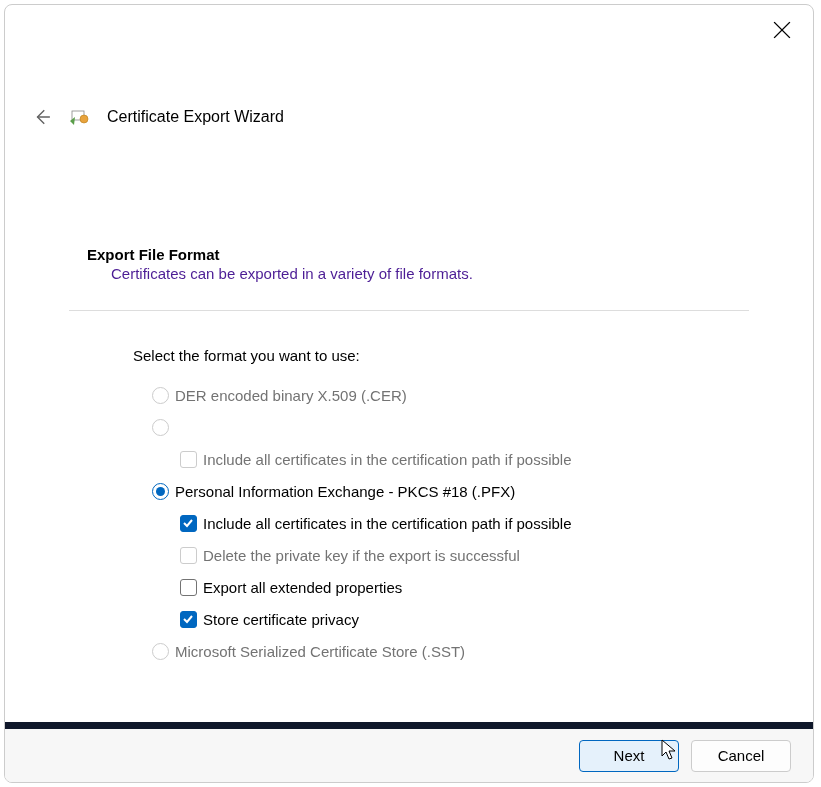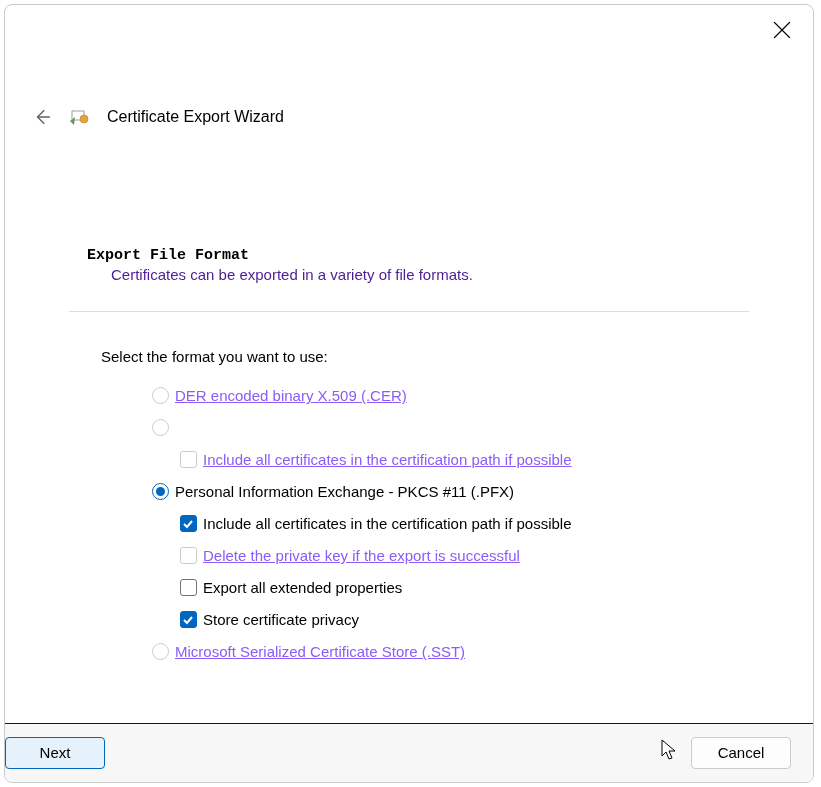--- a/index.html
+++ b/index.html
@@ -8,40 +8,40 @@
     .titlebar { height: 56px; position: relative; }
     .close-btn { position: absolute; top: 16px; right: 22px; width: 18px; height: 18px; cursor: pointer; }
     .close-btn svg { width: 100%; height: 100%; }
     .header { display: flex; align-items: center; padding: 0 28px; height: 36px; gap: 18px; }
     .back-btn { width: 18px; height: 18px; cursor: pointer; }
     .back-btn svg { width: 100%; height: 100%; }
     .cert-icon { width: 20px; height: 20px; display: flex; align-items: center; justify-content: center; }
     .cert-icon svg { width: 20px; height: 20px; }
     .wizard-title { font-size: 16px; font-weight: 400; color: #000; }
     .content { flex: 1; padding: 66px 64px 0 64px; }
-    .section-title { font-size: 15px; font-weight: 600; color: #000; margin-left: 18px; margin-bottom: 2px; font-family: Liberation Mono, monospace; }
+    .section-title { font-size: 15px; font-weight: 600; color: #000; margin-left: 18px; margin-bottom: 2px; }
     .section-subtitle { font-size: 15px; font-weight: 400; color: #4c1d95; margin-left: 42px; margin-bottom: 24px; }
     .divider { border: none; border-top: 1px solid #ddd; margin: 28px 0 36px 0; }
-    .prompt-text { font-size: 15px; font-weight: 400; color: #000; margin-left: 32px; margin-bottom: 22px; }
+    .prompt-text { font-size: 15px; font-weight: 400; color: #000; margin-left: 64px; margin-bottom: 22px; }
     .options { margin-left: 82px; }
     .radio-row { display: flex; align-items: center; margin-bottom: 14px; }
     .sub-checks { margin-left: 28px; }
     .check-row { display: flex; align-items: center; margin-bottom: 14px; }
     .radio, .checkbox { width: 18px; height: 18px; margin-right: 6px; flex-shrink: 0; display: flex; align-items: center; justify-content: center; }
     .radio-circle { width: 17px; height: 17px; border-radius: 50%; border: 1.5px solid #888; background: #fff; display: flex; align-items: center; justify-content: center; }
     .radio-circle.disabled { border-color: #ccc; }
     .radio-circle.selected { border-color: #0067C0; }
     .radio-dot { width: 9px; height: 9px; border-radius: 50%; background: #0067C0; }
     .checkbox-box { width: 17px; height: 17px; border-radius: 3px; border: 1.5px solid #737373; background: #fff; display: flex; align-items: center; justify-content: center; }
     .checkbox-box.disabled { border-color: #ccc; }
     .checkbox-box.checked { background: #0067C0; border-color: #0067C0; }
     .checkbox-box.checked svg { width: 12px; height: 12px; }
     .opt-label { font-size: 15px; color: #000; }
-    .opt-label.disabled { color: #8b5cf6; text-decoration: underline; }
-    .footer { border-top: 1px solid #0f172a; background: #f7f7f7; height: 68px; display: flex; align-items: center; justify-content: space-between; padding-right: 22px; gap: 12px; }
+    .opt-label.disabled { color: #737373; }
+    .footer { border-top: 7px solid #0f172a; background: #f7f7f7; height: 68px; display: flex; align-items: center; justify-content: flex-end; padding-right: 22px; gap: 12px; }
     .btn { width: 100px; height: 32px; border-radius: 4px; font-size: 15px; background: #fdfdfd; border: 1px solid #ccc; cursor: pointer; }
     .btn.primary { border: 1px solid #0067C0; background: #e5f1fb; }
     .cursor { position: absolute; bottom: 20px; right: 133px; width: 20px; height: 24px; pointer-events: none; z-index: 100; }
   </style>
 </head>
 <body>
 
 <div class="window">
   <div class="titlebar">
     <div class="close-btn">
@@ -98,21 +98,21 @@
           <span class="opt-label disabled">Include all certificates in the certification path if possible</span>
         </div>
       </div>
 
       <div class="radio-row">
         <div class="radio">
             <div class="radio-circle selected">
               <div class="radio-dot"></div>
             </div>
           </div>
-        <span class="opt-label">Personal Information Exchange - PKCS #11 (.PFX)</span>
+        <span class="opt-label">Personal Information Exchange - PKCS #18 (.PFX)</span>
       </div>
       <div class="sub-checks">
         <div class="check-row">
           <div class="checkbox">
               <div class="checkbox-box checked">
                 <svg viewBox="0 0 12 12">
                   <path d="M2 6 L5 9 L10 3" fill="none" stroke="#fff" stroke-width="2"></path>
                 </svg>
               </div>
             </div>

